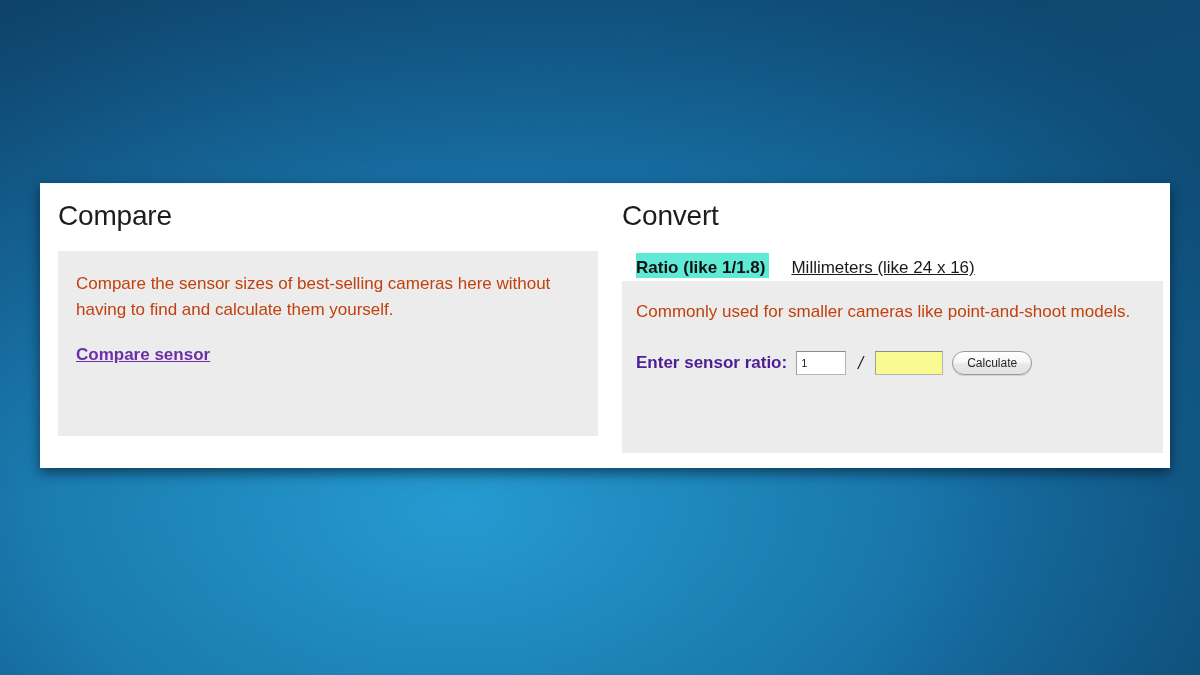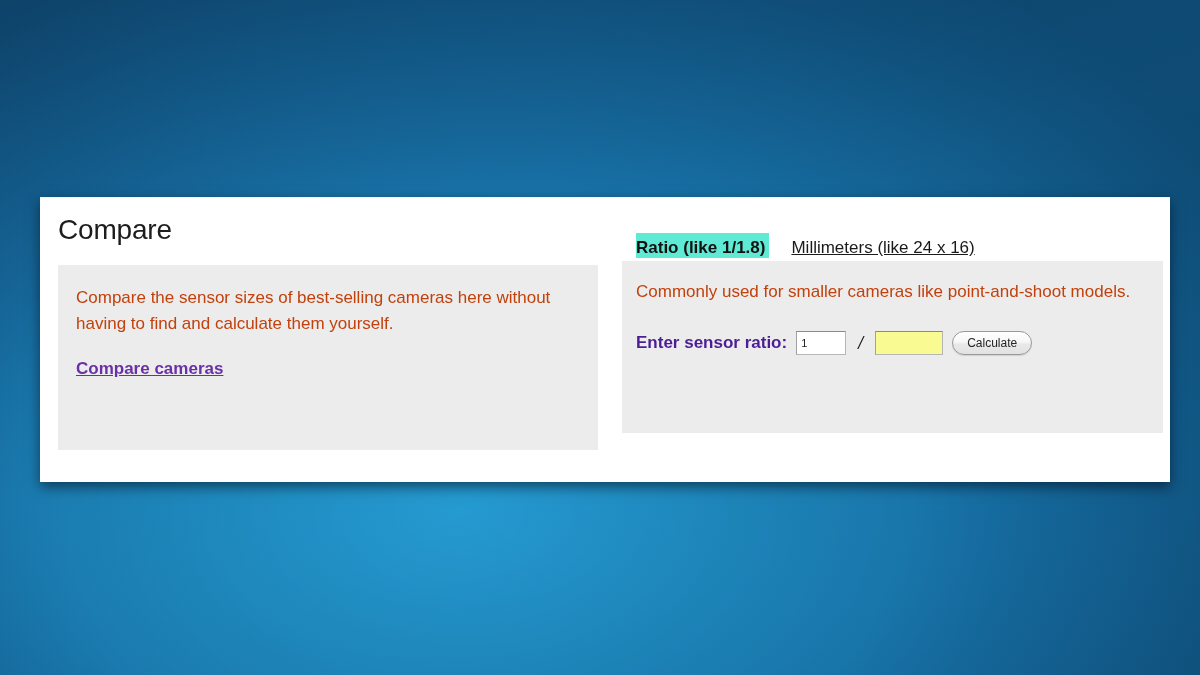--- a/index.html
+++ b/index.html
@@ -29,21 +29,21 @@
     position: absolute;
     inset: 0;
     background: radial-gradient(ellipse 900px 620px at 40% 74%, rgba(0,0,0,0) 0%, rgba(0,0,0,0.05) 48%, rgba(3,26,47,0.42) 100%);
     pointer-events: none;
   }
 
   
   #card {
     position: absolute;
     left: 40px;
-    top: 197px;
+    top: 183px;
     width: 1130px;
     height: 285px;
     background: #ffffff;
     box-sizing: border-box;
     border-top: 1px solid #eef4f8;
     box-shadow: 0 5px 12px rgba(0, 10, 24, 0.55),
                 0 1px 0 rgba(255,255,255,0.45) inset;
     display: flex;
     z-index: 2;
   }
@@ -189,26 +189,27 @@
 
   <div id="card">
 
     <div class="col col-left">
 
       <h2 class="section-title">Compare</h2>
 
       <div class="panel" id="compare-panel">
         <p class="body-text">Compare the sensor sizes of best-selling cameras here without having to find and calculate them yourself.</p>
 
-        <a class="link" href="#">Compare cameras</a>
+        <a class="link" href="#">Compare sensor</a>
       </div>
     </div>
 
     <div class="col col-right">
 
+      <h2 class="section-title">Convert</h2>
 
       <div class="tabs">
         <span class="tab active">Ratio (like 1/1.8)</span>
         <span class="tab inactive">Millimeters (like 24 x 16)</span>
       </div>
 
       <div class="panel" id="convert-panel">
         <p class="body-text">Commonly used for smaller cameras like point-and-shoot models.</p>
 
         <div class="form-row">

